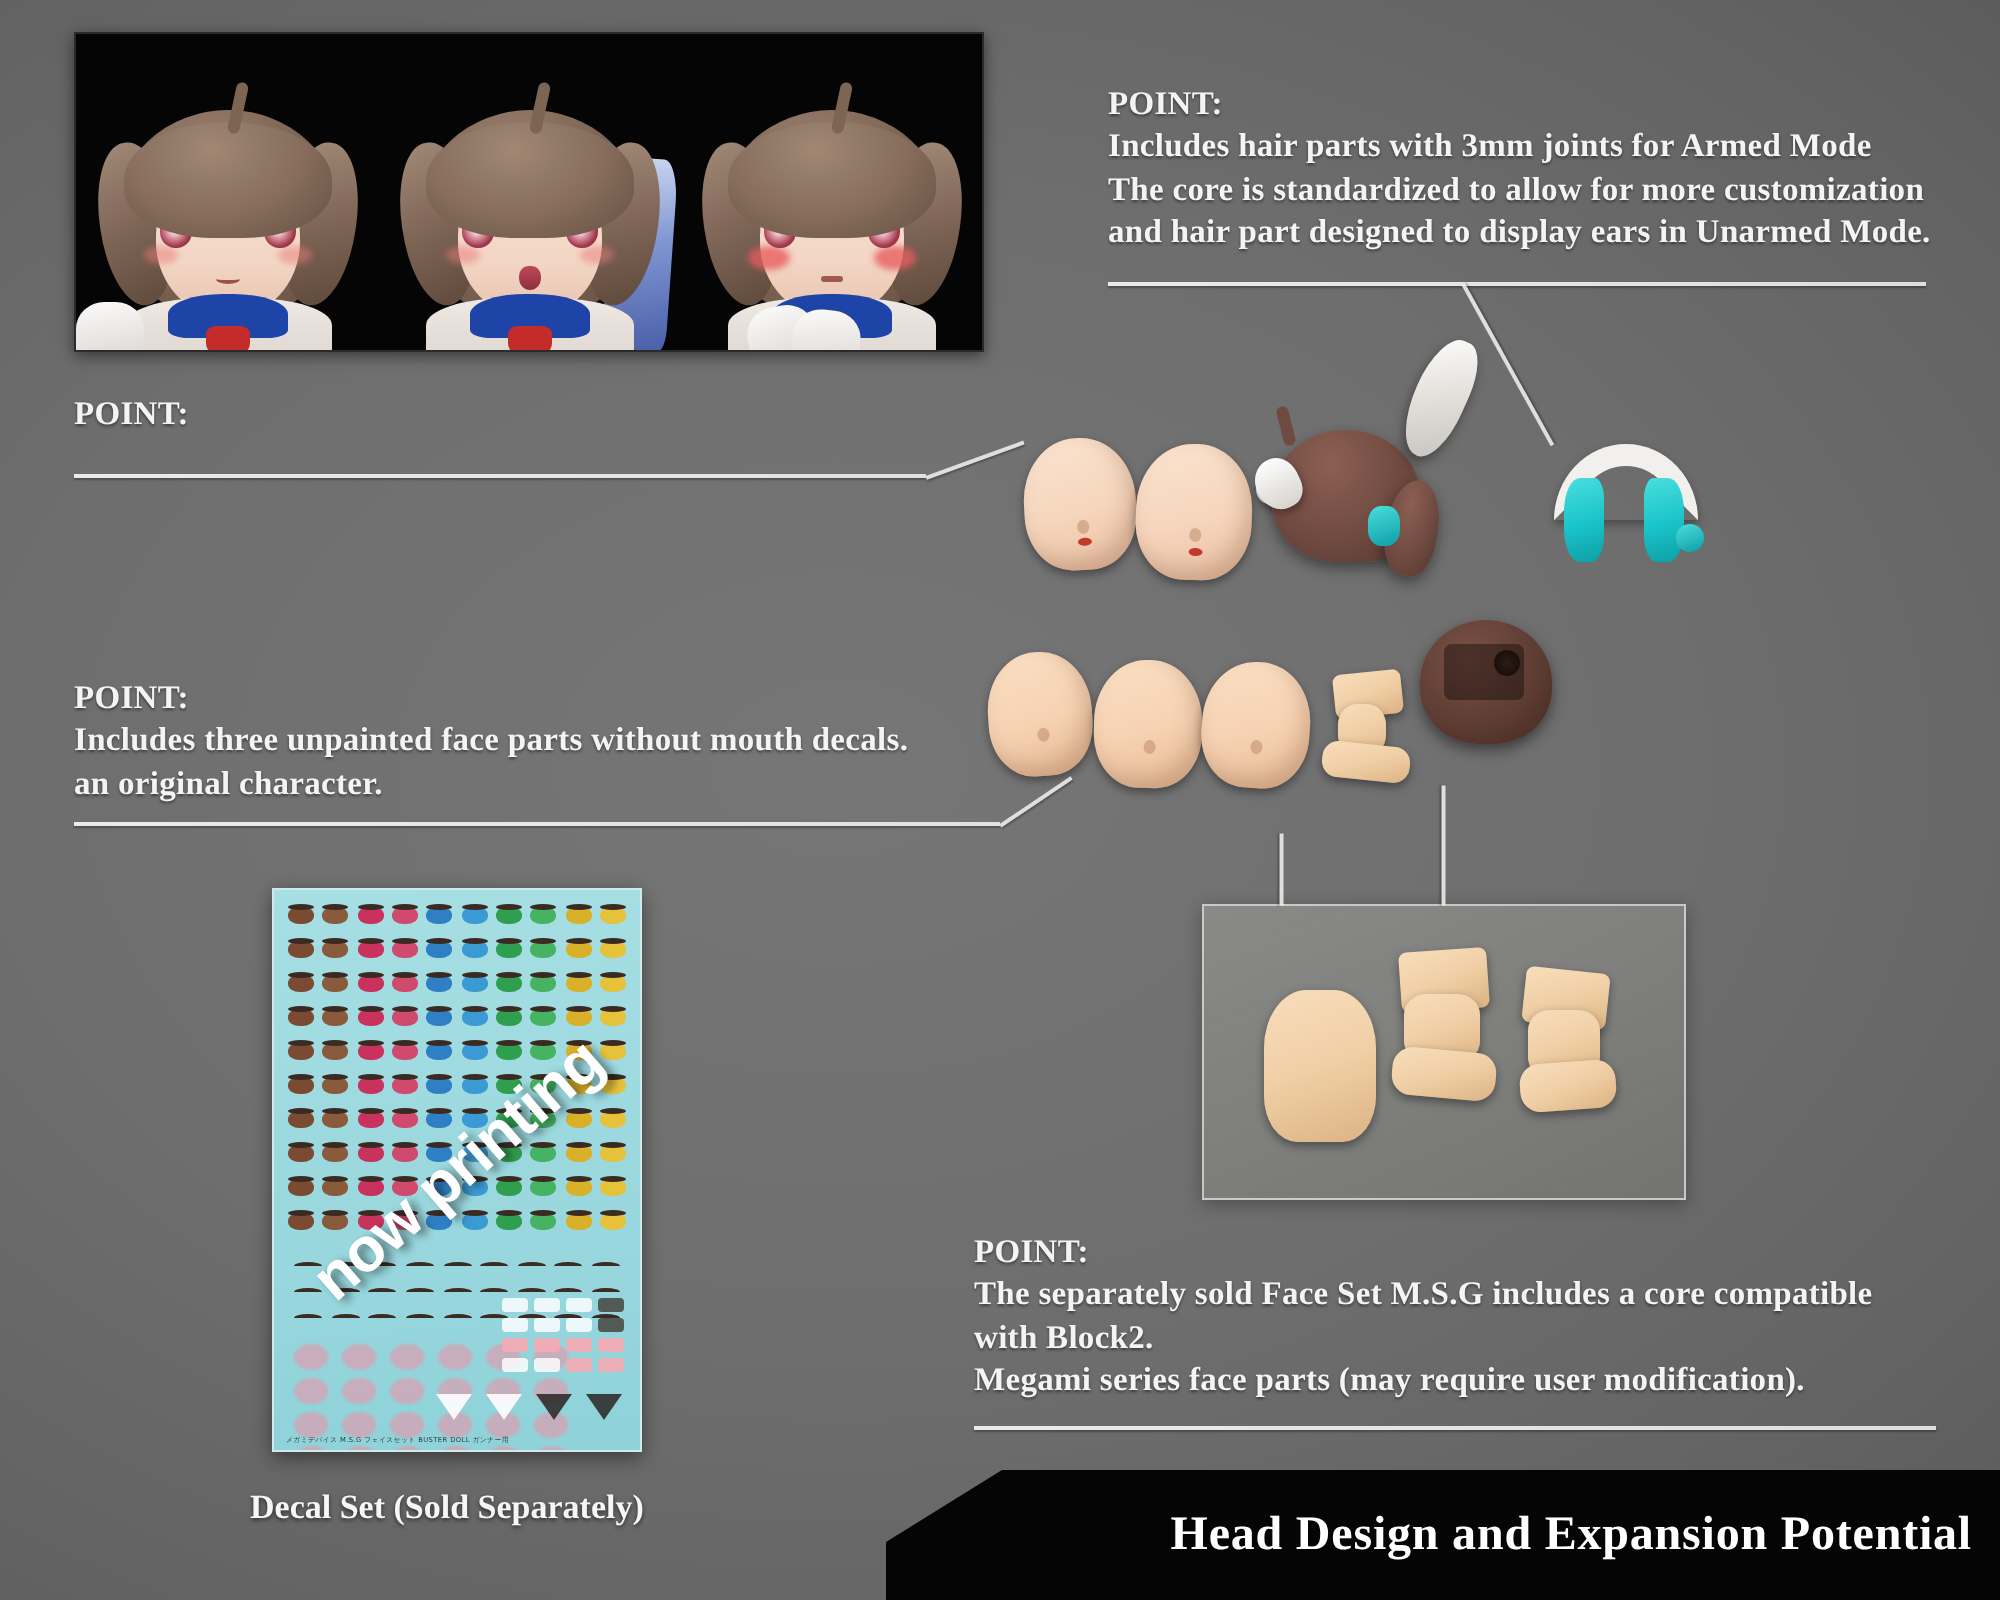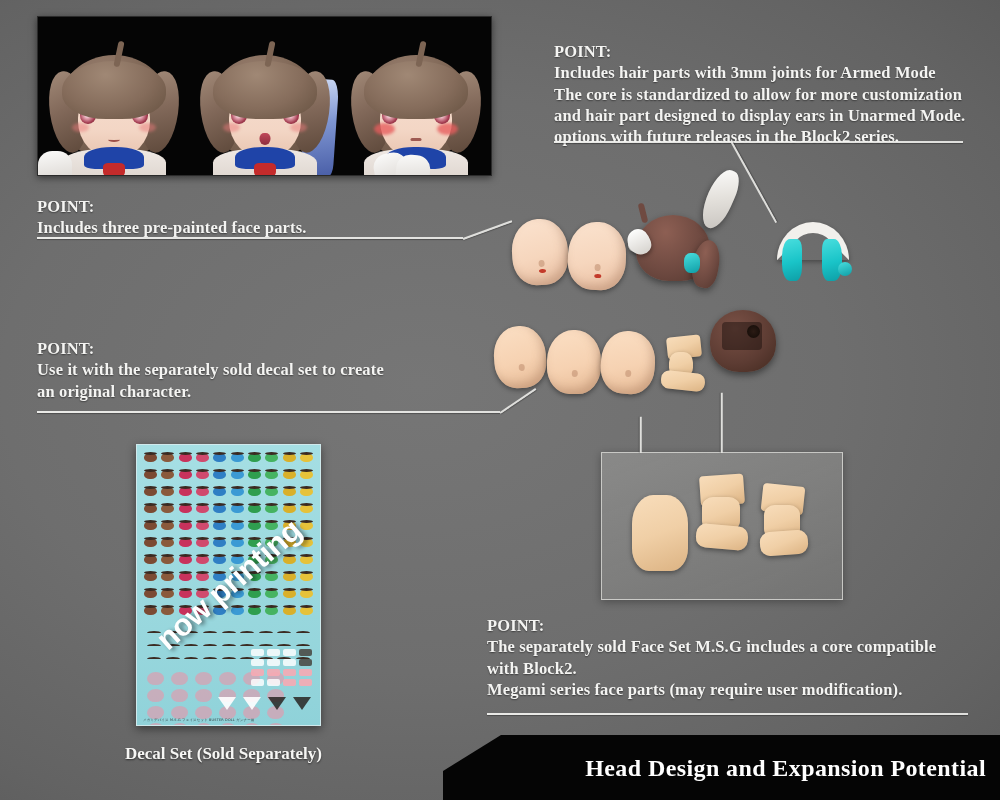--- a/index.html
+++ b/index.html
@@ -559,39 +559,37 @@
       <div class="tri dark"></div>
       <div class="tri dark"></div>
     </div>
     <div id="now-printing">now printing</div>
     <div id="sheet-footer">メガミデバイス M.S.G フェイスセット BUSTER DOLL ガンナー用</div>
   </div>
   <div class="caption" style="left:125px;top:744px">Decal Set (Sold Separately)</div>
 
   <div class="point" style="left:37px;top:196px">
     <span class="hd">POINT:</span>
-    <span class="ln">Includes three pre-painted face parts.</span>
   </div>
   <div class="rule" style="left:37px;top:237px;width:426px"></div>
   <div class="leader" style="left:463px;top:238px;width:52px;transform:rotate(-20deg)"></div>
 
   <div class="point" style="left:37px;top:338px">
     <span class="hd">POINT:</span>
-    <span class="ln">Use it with the separately sold decal set to create</span>
+    <span class="ln">Includes three unpainted face parts without mouth decals.</span>
     <span class="ln">an original character.</span>
   </div>
   <div class="rule" style="left:37px;top:411px;width:463px"></div>
   <div class="leader" style="left:500px;top:412px;width:43px;transform:rotate(-34deg)"></div>
 
   <div class="point" style="left:554px;top:41px">
     <span class="hd">POINT:</span>
     <span class="ln">Includes hair parts with 3mm joints for Armed Mode</span>
     <span class="ln">The core is standardized to allow for more customization</span>
     <span class="ln">and hair part designed to display ears in Unarmed Mode.</span>
-    <span class="ln">options with future releases in the Block2 series.</span>
   </div>
   <div class="rule" style="left:554px;top:141px;width:409px"></div>
   <div class="leader" style="left:776px;top:222px;width:92px;transform:rotate(-119deg)"></div>
 
   <div class="point" style="left:487px;top:615px">
     <span class="hd">POINT:</span>
     <span class="ln">The separately sold Face Set M.S.G includes a core compatible</span>
     <span class="ln">with Block2.</span>
     <span class="ln">Megami series face parts (may require user modification).</span>
   </div>

